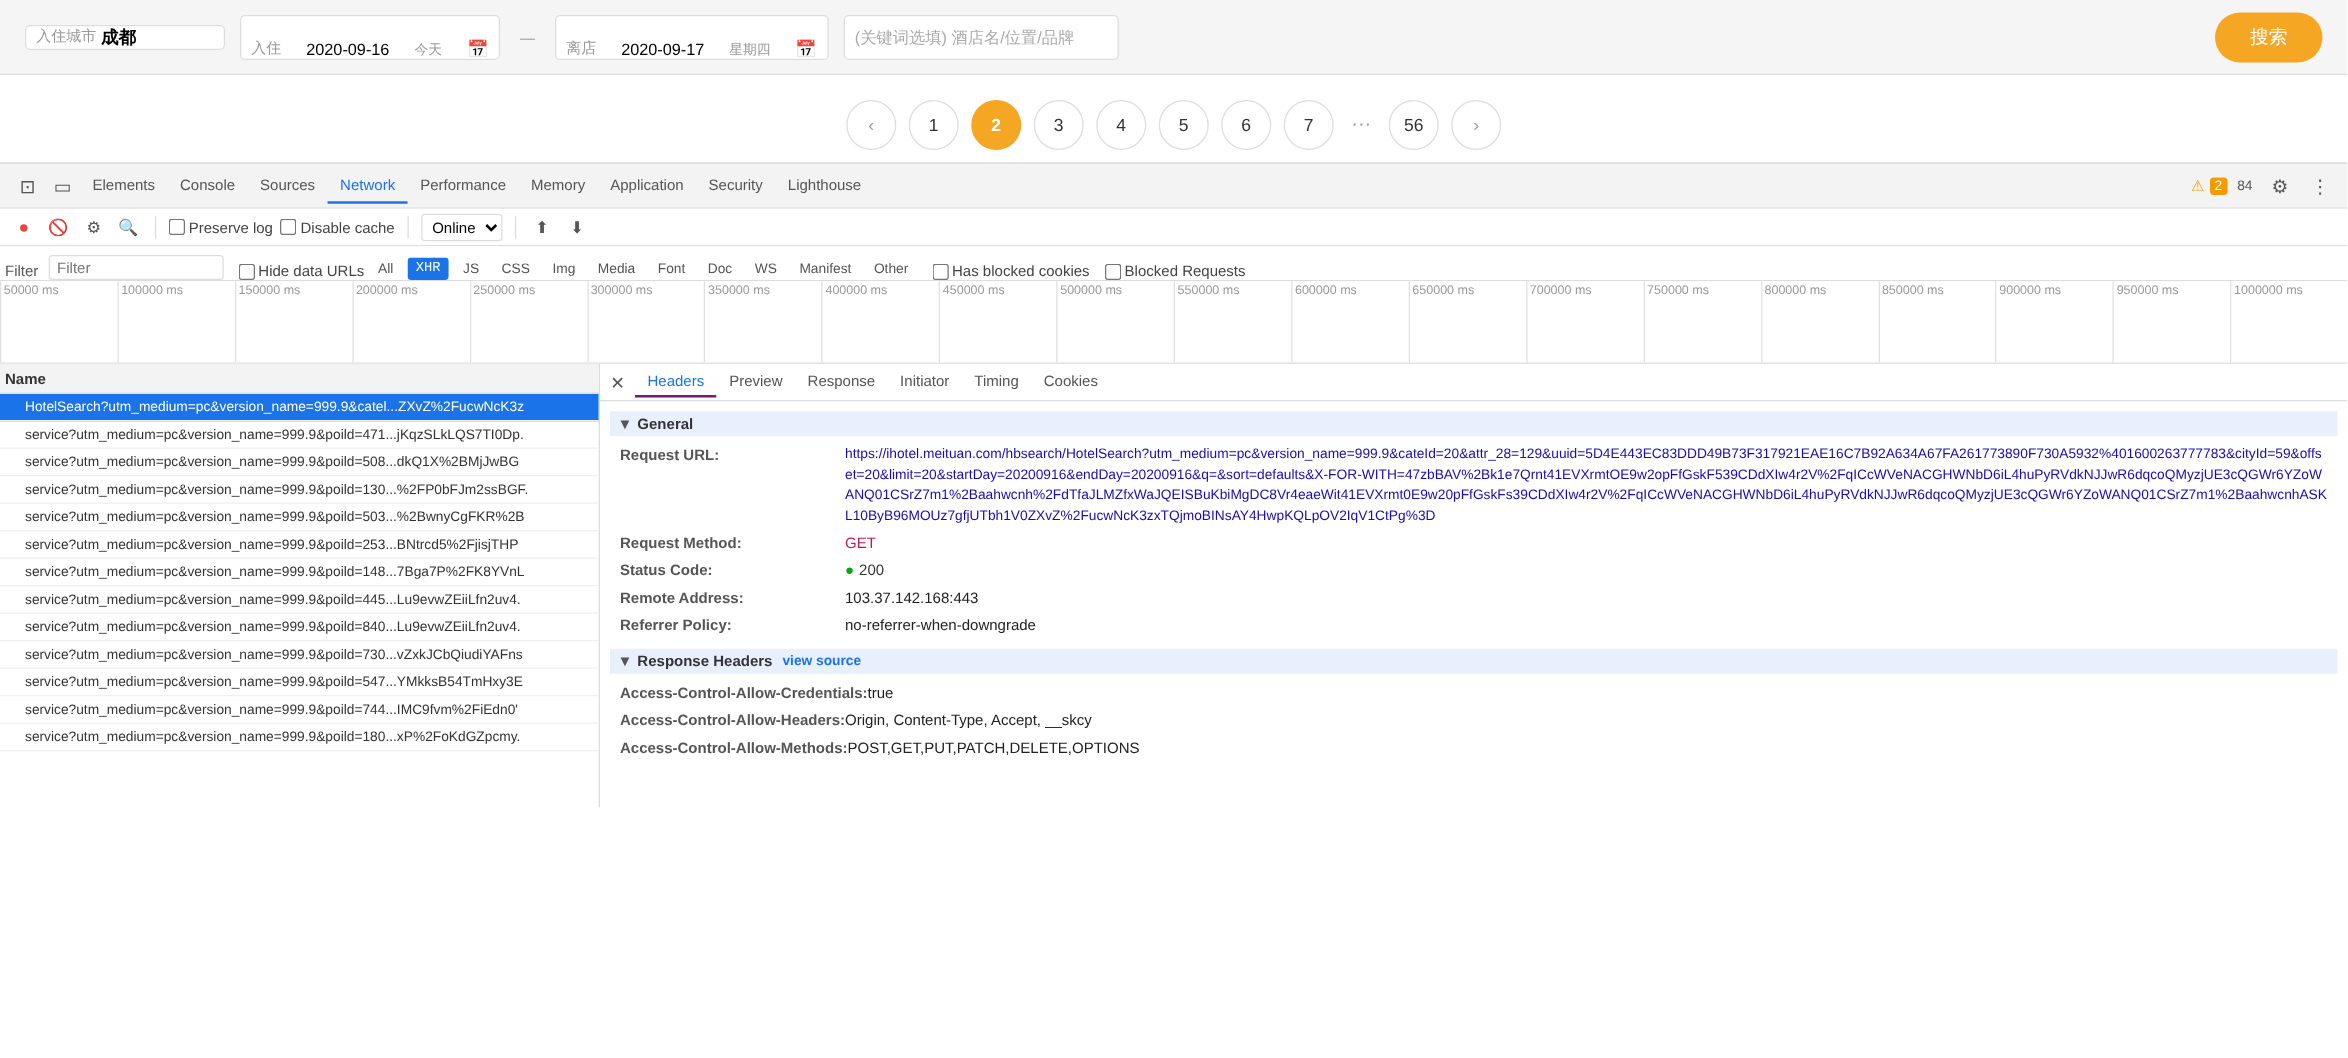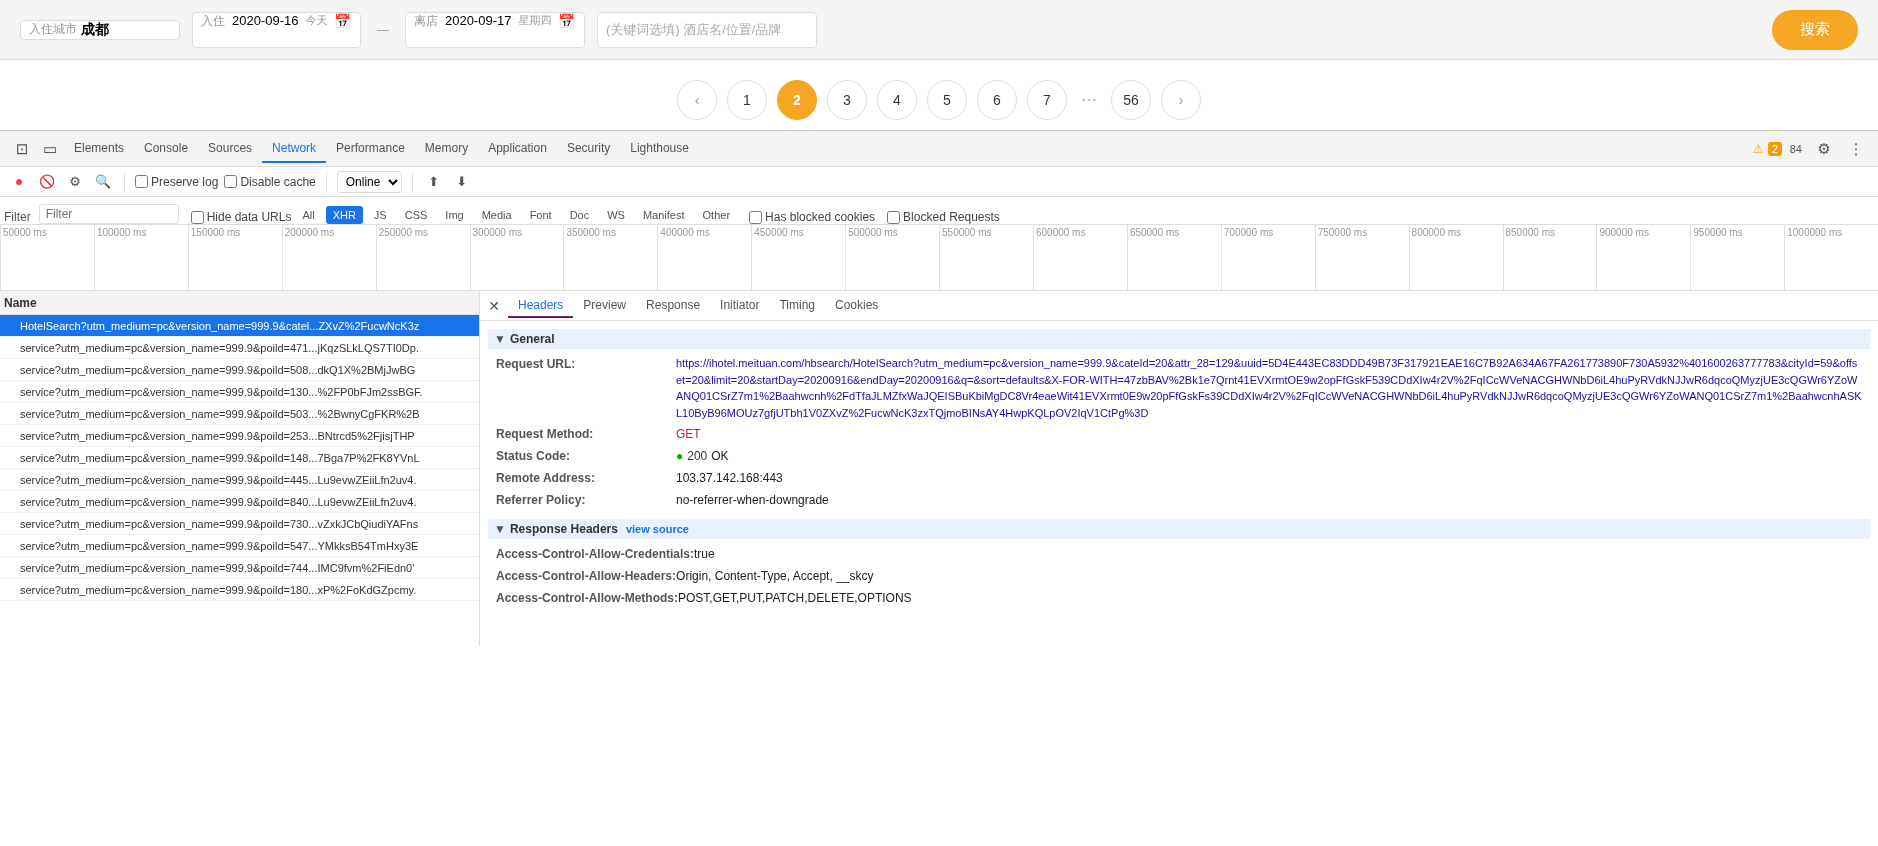--- a/index.html
+++ b/index.html
@@ -22,27 +22,27 @@
       border-radius: 4px;
       padding: 4px 8px;
       background: #fff;
       min-width: 160px;
       height: 20px;
     }
     .search-field label { color: #999; font-size: 12px; margin-right: 4px; }
     .search-field input { border: none; outline: none; font-size: 13px; width: 80px; }
     .date-field {
       display: flex;
-      align-items: flex-start;
+      align-items: flex-end;
       border: 1px solid #ddd;
       border-radius: 4px;
       padding: 0 8px;
       background: #fff;
       height: 36px;
-      gap: 7px;
+      gap: 20px;
     }
     .date-field label { color: #999; font-size: 12px; }
     .date-field span { font-size: 13px; }
     .date-field .cal-icon { color: #aaa; font-size: 14px; }
     .date-separator { color: #999; padding: 0 4px; }
     .keyword-field {
       display: flex;
       align-items: center;
       border: 1px solid #ddd;
       border-radius: 4px;
@@ -204,20 +204,21 @@
       font-size: 11px;
       border: 1px solid transparent;
       border-radius: 3px;
       cursor: pointer;
       color: #555;
       background: transparent;
     }
     .filter-type-btn.xhr-btn {
       background: #1a73e8;
       color: #fff;
+      font-family: Liberation Mono, monospace;
     }
     .filter-checkbox-label {
       display: flex; align-items: center; gap: 3px;
       font-size: 12px; color: #444; cursor: pointer; margin-left: 8px;
     }
 
     
     .timeline-bar {
       height: 66px;
       background: #fff;
@@ -617,21 +618,20 @@
           <span class="detail-val url" style="font-size:11px;color:#1a0dab;">https://ihotel.meituan.com/hbsearch/HotelSearch?utm_medium=pc&amp;version_name=999.9&amp;cateId=20&amp;attr_28=129&amp;uuid=5D4E443EC83DDD49B73F317921EAE16C7B92A634A67FA261773890F730A5932%401600263777783&amp;cityId=59&amp;offset=20&amp;limit=20&amp;startDay=20200916&amp;endDay=20200916&amp;q=&amp;sort=defaults&amp;X-FOR-WITH=47zbBAV%2Bk1e7Qrnt41EVXrmtOE9w2opFfGskF539CDdXIw4r2V%2FqICcWVeNACGHWNbD6iL4huPyRVdkNJJwR6dqcoQMyzjUE3cQGWr6YZoWANQ01CSrZ7m1%2Baahwcnh%2FdTfaJLMZfxWaJQEISBuKbiMgDC8Vr4eaeWit41EVXrmt0E9w20pFfGskFs39CDdXIw4r2V%2FqICcWVeNACGHWNbD6iL4huPyRVdkNJJwR6dqcoQMyzjUE3cQGWr6YZoWANQ01CSrZ7m1%2BaahwcnhASKL10ByB96MOUz7gfjUTbh1V0ZXvZ%2FucwNcK3zxTQjmoBINsAY4HwpKQLpOV2IqV1CtPg%3D</span>
         </div>
         <div class="detail-row">
           <span class="detail-key">Request Method:</span>
           <span class="detail-val method">GET</span>
         </div>
         <div class="detail-row">
           <span class="detail-key">Status Code:</span>
           <span class="status-green">●</span>
           <span class="status-code" style="margin-left:4px;">200</span>
-          <span class="detail-val" style="margin-left:4px;">OK</span>
         </div>
         <div class="detail-row">
           <span class="detail-key">Remote Address:</span>
           <span class="detail-val">103.37.142.168:443</span>
         </div>
         <div class="detail-row">
           <span class="detail-key">Referrer Policy:</span>
           <span class="detail-val">no-referrer-when-downgrade</span>
         </div>
 

